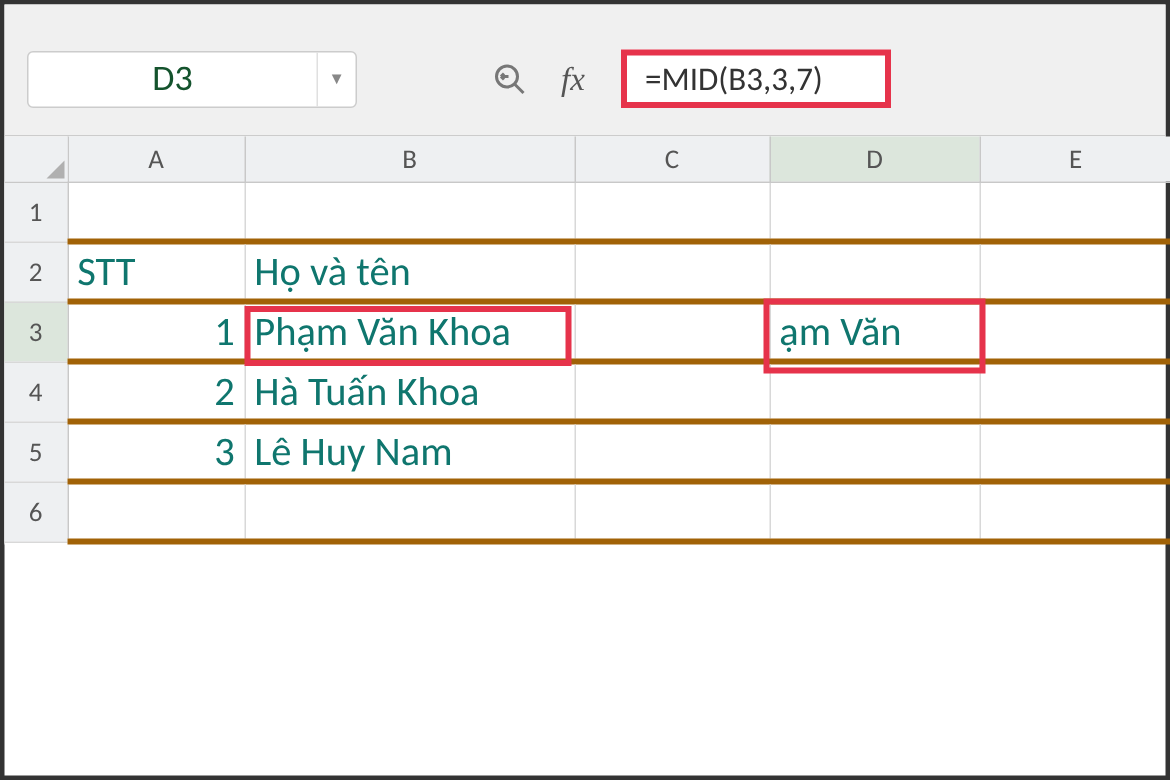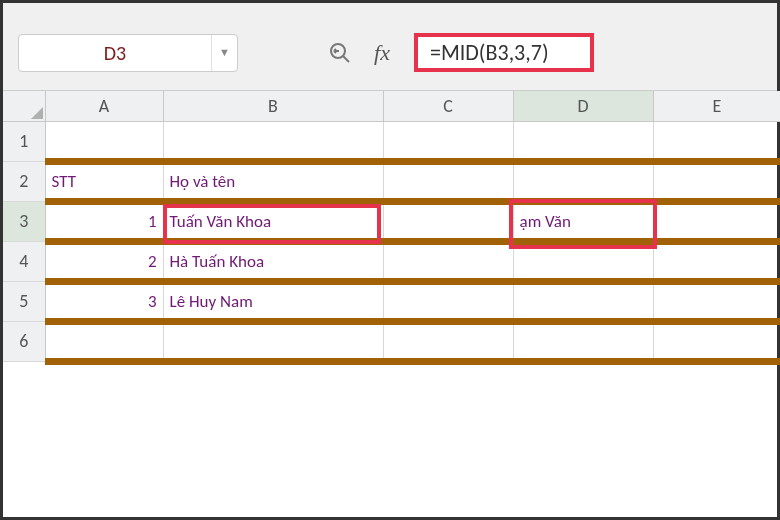--- a/index.html
+++ b/index.html
@@ -32,22 +32,22 @@
       border-radius: 4px;
       width: 220px;
       height: 38px;
       display: flex;
       align-items: center;
       position: relative;
     }
     .name-box-text {
       flex: 1;
       text-align: center;
-      font-size: 20px;
-      color: #7f1d1d;
+      font-size: 24px;
+      color: #14532d;
     }
     .name-box-dropdown {
       width: 26px;
       height: 100%;
       border-left: 1px solid #e0e0e0;
       display: flex;
       align-items: center;
       justify-content: center;
       color: #888;
       font-size: 11px;
@@ -129,25 +129,25 @@
       font-size: 18px;
       color: #555;
       width: 42px;
       font-weight: normal;
     }
     .row-head.active {
       background: #dce6dc;
     }
     .cell {
       border-right: 1px solid #d8d8d8;
-      border-bottom: 7px solid #a16207;
+      border-bottom: 4px solid #a16207;
       height: 40px;
-      font-size: 17px;
+      font-size: 27px;
       padding: 0 6px;
-      color: #701a75;
+      color: #0f766e;
       position: relative;
       vertical-align: middle;
     }
     .cell.right { text-align: right; }
     .cell.left { text-align: left; }
     .col-A { width: 118px; }
     .col-B { width: 220px; }
     .col-C { width: 130px; }
     .col-D { width: 140px; }
     .col-E { width: 128px; }
@@ -217,21 +217,21 @@
         <th class="row-head">2</th>
         <td class="cell left">STT</td>
         <td class="cell left">Họ và tên</td>
         <td class="cell"></td>
         <td class="cell"></td>
         <td class="cell"></td>
       </tr>
       <tr>
         <th class="row-head active">3</th>
         <td class="cell right">1</td>
-        <td class="cell left">Tuấn Văn Khoa</td>
+        <td class="cell left">Phạm Văn Khoa</td>
         <td class="cell"></td>
         <td class="cell left" style="position:relative;margin-left:32px;">ạm Văn</td>
         <td class="cell"></td>
       </tr>
       <tr>
         <th class="row-head">4</th>
         <td class="cell right">2</td>
         <td class="cell left">Hà Tuấn Khoa</td>
         <td class="cell"></td>
         <td class="cell"></td>

